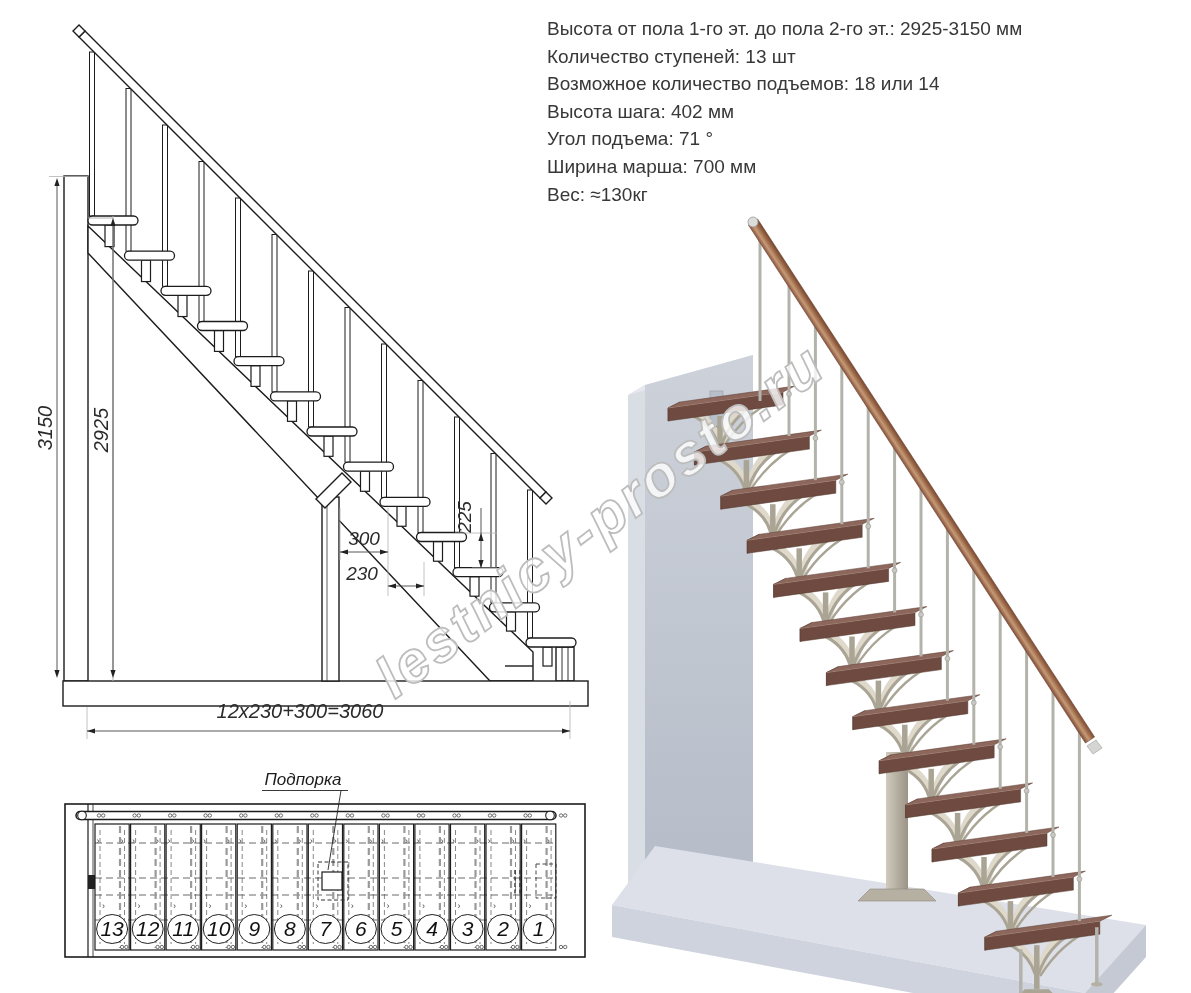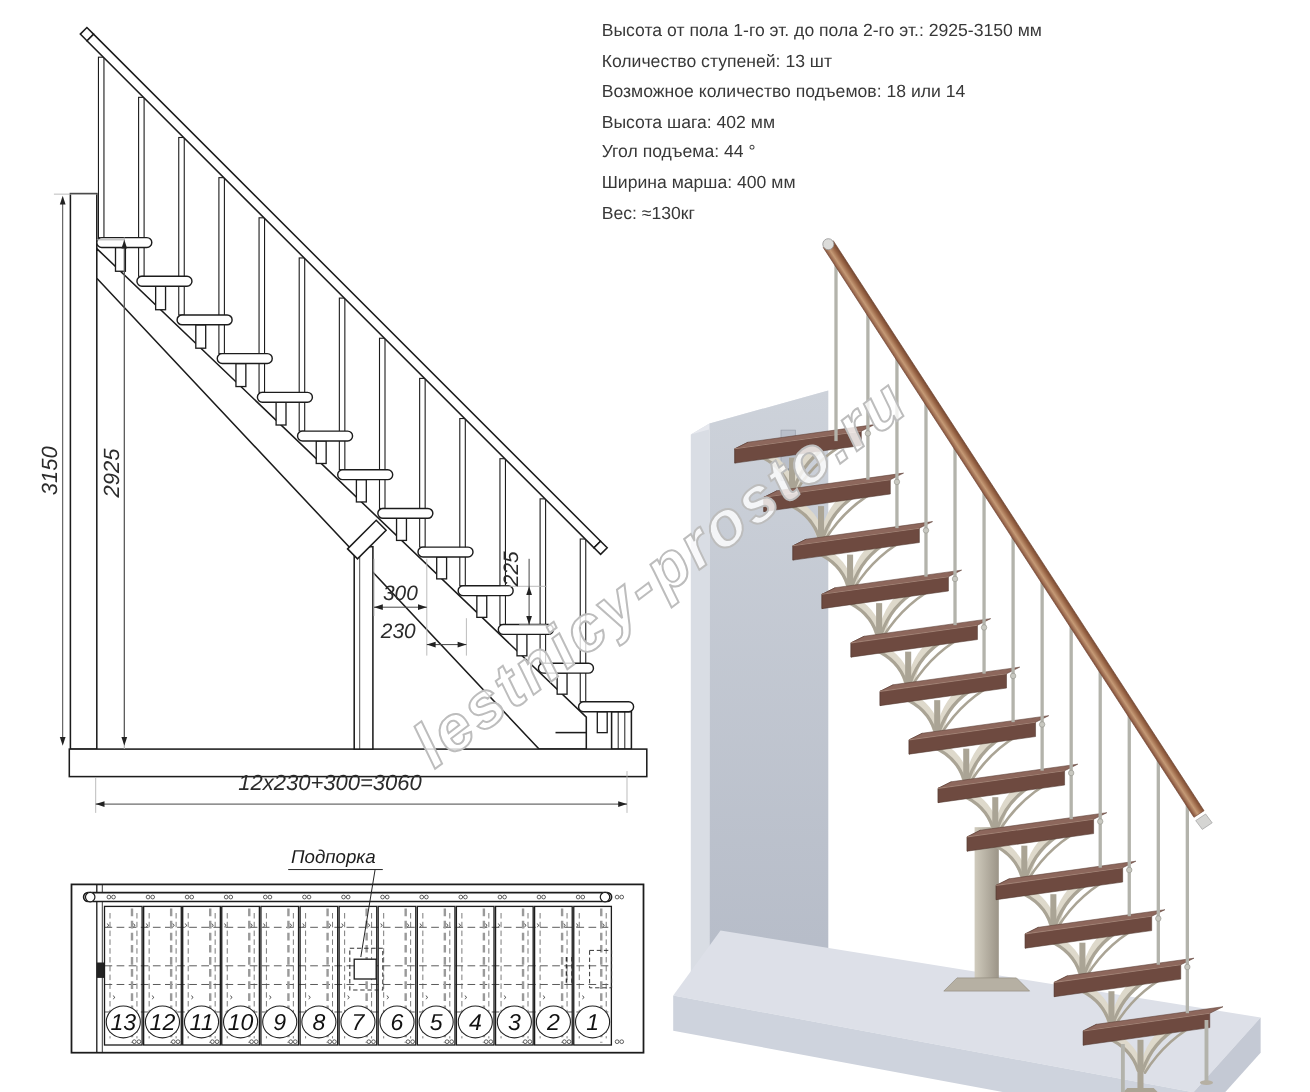--- a/index.html
+++ b/index.html
@@ -1,19 +1,19 @@
 <!DOCTYPE html>
 <html><head>
 <meta charset="utf-8">
 <style>
   html,body{margin:0;padding:0;background:#fff;}
   .canvas{position:relative;width:1191px;height:993px;background:#ffffff;overflow:hidden;
           font-family:"Liberation Sans",sans-serif;}
   .canvas svg{position:absolute;}
-  .specs{position:absolute;left:547px;top:15px;font-size:16px;line-height:27.6px;
+  .specs{position:absolute;left:547px;top:15px;font-size:19px;line-height:27.6px;
          color:#383838;white-space:nowrap;}
   .dimtxt{font-family:"Liberation Sans",sans-serif;font-style:italic;font-size:20px;fill:#2b2b2b;}
   .dimtxt-s{font-family:"Liberation Sans",sans-serif;font-style:italic;font-size:19px;fill:#2b2b2b;}
   .plantxt{font-family:"Liberation Sans",sans-serif;font-style:italic;font-size:17px;fill:#1c1c1c;}
   .wmark{font-family:"Liberation Sans",sans-serif;font-style:italic;font-weight:bold;
          font-size:58px;letter-spacing:3px;}
 </style>
 </head>
 <body>
 
@@ -530,22 +530,22 @@
         <circle cx="145" cy="27" r="5" fill="#dcdcda" stroke="#9a9a9a" stroke-width="0.8"></circle>
         <polygon points="479,551 488,545 494,553 485,559" fill="#d5d5d3" stroke="#9a9a9a" stroke-width="0.6"></polygon>
       </g>
   </svg>
 
   <div class="specs">
     <div>Высота от пола 1-го эт. до пола 2-го эт.: 2925-3150 мм</div>
     <div>Количество ступеней: 13 шт</div>
     <div>Возможное количество подъемов: 18 или 14</div>
     <div>Высота шага: 402 мм</div>
-    <div>Угол подъема: 44 °</div>
-    <div>Ширина марша: 400 мм</div>
+    <div>Угол подъема: 71 °</div>
+    <div>Ширина марша: 700 мм</div>
     <div>Вес: ≈130кг</div>
   </div>
 
   <svg style="left:0;top:0;pointer-events:none" width="1191" height="993" viewBox="0 0 1191 993">
     <text class="wmark" x="600" y="540" text-anchor="middle" transform="rotate(-37 600 520)" fill="rgba(255,255,255,0.8)" stroke="#bdbdbd" stroke-width="1.8">lestnicy-prosto.ru</text>
   </svg>
 
 </div>
 
 </body></html>

